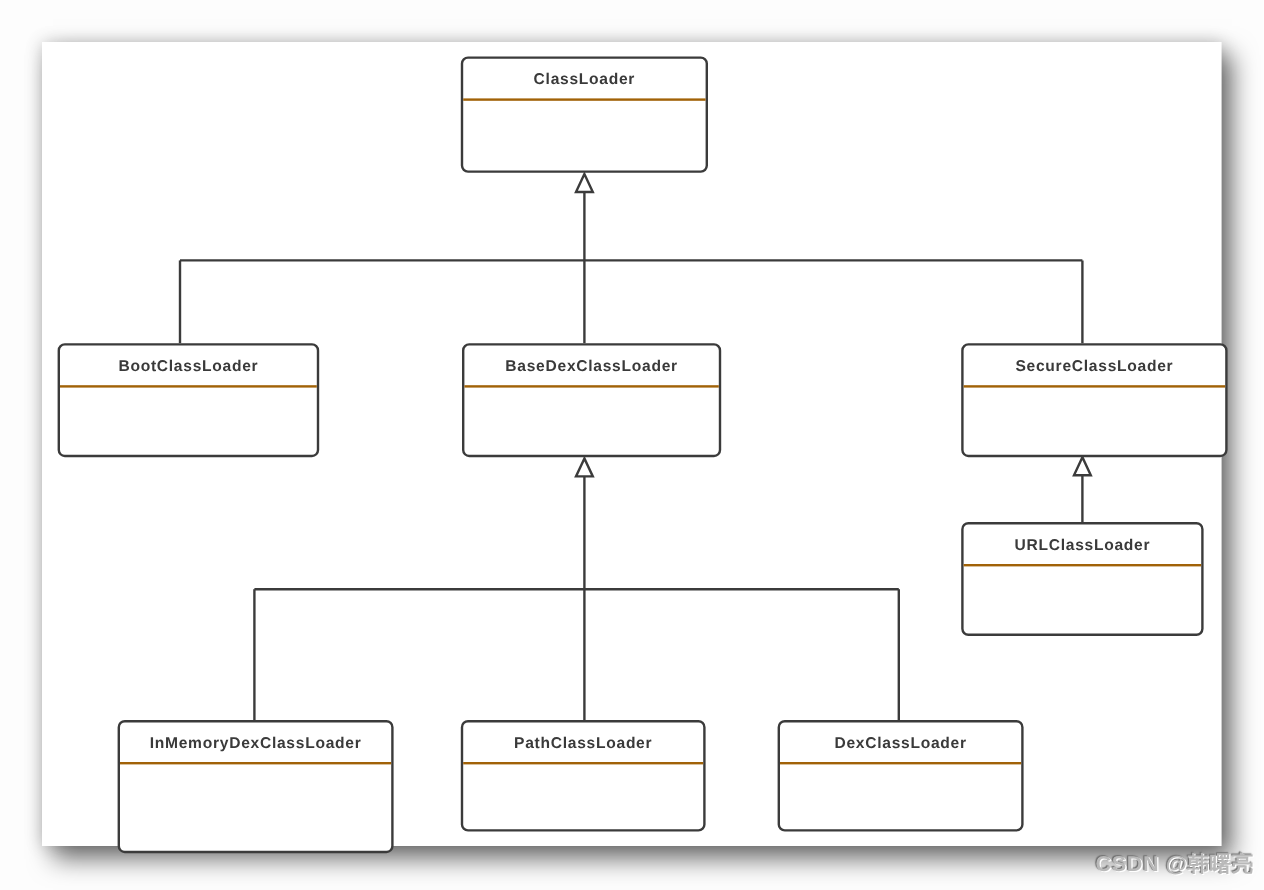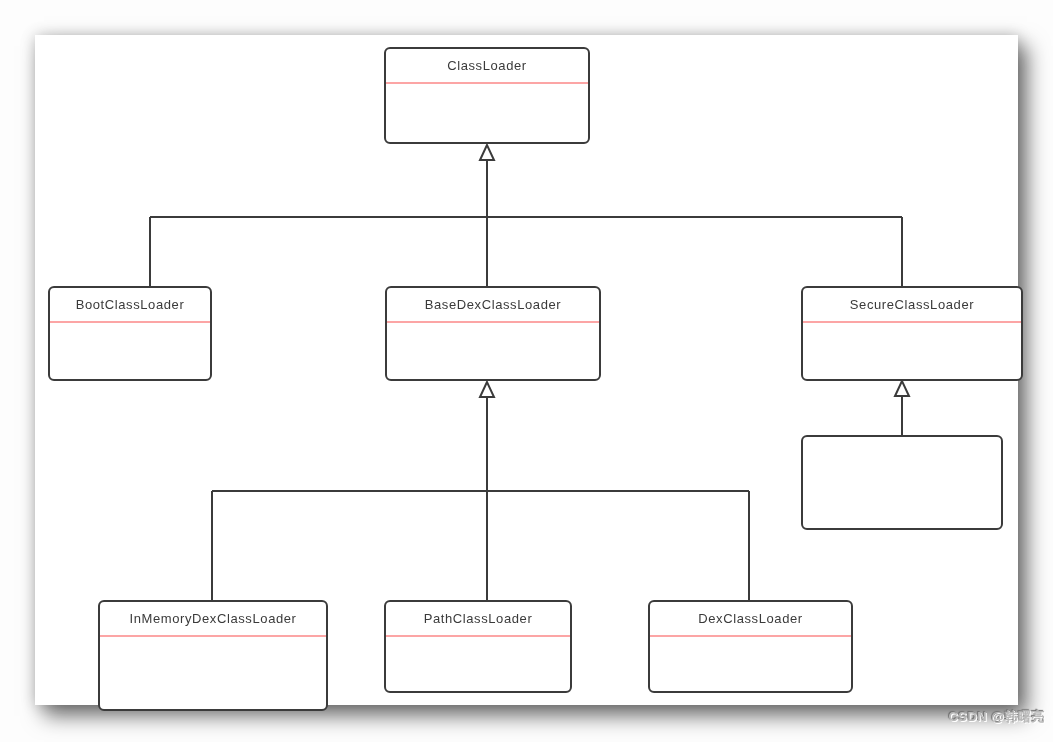--- a/index.html
+++ b/index.html
@@ -25,41 +25,41 @@
     position:absolute;
     background:#ffffff;
     border:2px solid #3b3b3b;
     border-radius:6px;
     box-sizing:border-box;
     display:flex;
     flex-direction:column;
   }
   .node-title{
     height:33px;
-    border-bottom:2px solid #fca5a5;
+    border-bottom:2px solid #a16207;
     display:flex;align-items:center;justify-content:center;
-    font-size:13px;font-weight:normal;
+    font-size:13px;font-weight:bold;
     letter-spacing:0.6px;
     color:#3a3a3a;
     white-space:nowrap;
   }
   .node-body{flex:1;}
   
   .pos-classloader          {left:349px;top:12px; width:206px;height:97px;}
-  .pos-bootclassloader      {left:13px; top:251px;width:164px;height:95px;}
+  .pos-bootclassloader      {left:13px; top:251px;width:218px;height:95px;}
   .pos-basedexclassloader   {left:350px;top:251px;width:216px;height:95px;}
   .pos-secureclassloader    {left:766px;top:251px;width:222px;height:95px;}
   .pos-urlclassloader       {left:766px;top:400px;width:202px;height:95px;}
   .pos-inmemorydexclassloader{left:63px;top:565px;width:230px;height:111px;}
-  .pos-pathclassloader      {left:349px;top:565px;width:188px;height:93px;}
+  .pos-pathclassloader      {left:349px;top:565px;width:204px;height:93px;}
   .pos-dexclassloader       {left:613px;top:565px;width:205px;height:93px;}
   .watermark{
     position:absolute;
     right:8px;top:708px;
-    font-size:13px;
+    font-size:18px;
     font-weight:bold;
     color:#b9b9b9;
     letter-spacing:0.5px;
     text-shadow:1px 1px 0 #ffffff, -1px -1px 1px #6e6e6e;
   }
 </style>
 </head>
 <body>
 
 <div class="stage">
@@ -101,20 +101,21 @@
       <div class="node-title">BaseDexClassLoader</div>
       <div class="node-body"></div>
     </div>
 
     <div class="node pos-secureclassloader">
       <div class="node-title">SecureClassLoader</div>
       <div class="node-body"></div>
     </div>
 
     <div class="node pos-urlclassloader">
+      <div class="node-title">URLClassLoader</div>
       <div class="node-body"></div>
     </div>
 
     <div class="node pos-inmemorydexclassloader">
       <div class="node-title">InMemoryDexClassLoader</div>
       <div class="node-body"></div>
     </div>
 
     <div class="node pos-pathclassloader">
       <div class="node-title">PathClassLoader</div>

